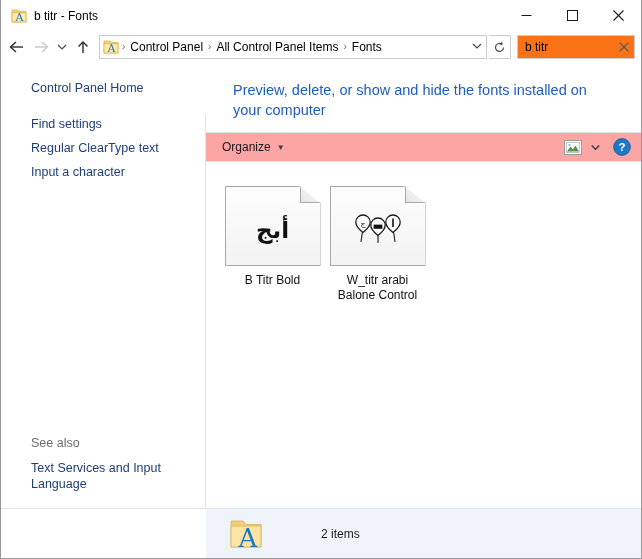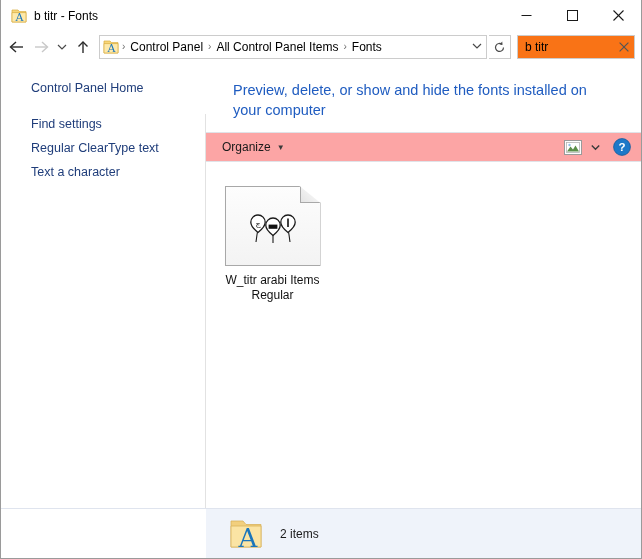--- a/index.html
+++ b/index.html
@@ -222,21 +222,21 @@
     background: #eff3fa;
     border-top: 1px solid #dfe4ee;
     display: flex; align-items: center;
     padding-left: 0;
   }
   .status-left { width: 205px; flex: 0 0 205px; height: 100%; background:#ffffff; }
   .status-icon {
     width: 36px; height: 36px; margin: 0 16px 0 22px;
     position: relative; flex: 0 0 36px;
   }
-  .status-text { font-size: 12px; color: #1a1a1a; }
+  .status-text { font-size: 12px; color: #1a1a1a; margin-left: 41px; }
 </style>
 </head>
 <body>
 
 <div class="window">
 
   <div class="titlebar">
     <div class="title-icon">
       <svg viewBox="0 0 16 16" width="16" height="16">
         <path d="M1 2 h6 l1.4 1.6 H15 V14 H1 Z" fill="#f7d67a" stroke="#d8ac3c" stroke-width="0.7"></path>
@@ -330,21 +330,25 @@
     </div>
   </div>
 
   <div class="body-area">
 
     <div class="sidebar">
       <div class="sb-top">
         <div class="sb-link home">Control Panel Home</div>
         <div class="sb-link">Find settings</div>
         <div class="sb-link">Regular ClearType text</div>
-        <div class="sb-link">Text a character</div>
+        <div class="sb-link">Input a character</div>
+      </div>
+      <div class="sb-bottom">
+        <div class="sb-seealso">See also</div>
+        <div class="sb-link">Text Services and Input Language</div>
       </div>
     </div>
     <div class="sidebar-divider"></div>
 
     <div class="content">
       <div class="content-head">
         <div class="content-title">Preview, delete, or show and hide the fonts installed on your computer</div>
       </div>
 
       <div class="toolbar">
@@ -370,20 +374,28 @@
             <svg width="18" height="18" viewBox="0 0 18 18">
               <circle cx="9" cy="9" r="8.4" fill="#1e78c8" stroke="#145a9b" stroke-width="0.8"></circle>
               <text x="9" y="13.2" font-family="Liberation Sans, sans-serif" font-size="11.5" font-weight="bold" fill="#ffffff" text-anchor="middle">?</text>
             </svg>
           </div>
         </div>
       </div>
 
       <div class="items-area">
 
+        <div class="font-item">
+          <div class="tile">
+            <div class="tile-page"></div>
+            <div class="tile-fold"></div>
+            <div class="tile-glyph">أبج</div>
+          </div>
+          <div class="font-label">B Titr Bold</div>
+        </div>
 
         <div class="font-item">
           <div class="tile">
             <div class="tile-page"></div>
             <div class="tile-fold"></div>
             <div class="tile-svgwrap">
               <svg width="52" height="34" viewBox="0 0 52 34">
                 <g fill="none" stroke="#1a1a1a" stroke-width="1.1">
                   <path d="M11 17 q-1 5 -2 13"></path>
                   <path d="M26 20 q0 6 0 11"></path>
@@ -391,21 +403,21 @@
                 </g>
                 <path d="M11 3 a7.2 7.2 0 0 1 7.2 7.2 c0 4.4 -3.6 7.4 -7.2 10.2 c-3.6 -2.8 -7.2 -5.8 -7.2 -10.2 A7.2 7.2 0 0 1 11 3 Z" fill="#ffffff" stroke="#1a1a1a" stroke-width="1.3"></path>
                 <path d="M26 6 a7.2 7.2 0 0 1 7.2 7.2 c0 4.4 -3.6 7.4 -7.2 10.2 c-3.6 -2.8 -7.2 -5.8 -7.2 -10.2 A7.2 7.2 0 0 1 26 6 Z" fill="#ffffff" stroke="#1a1a1a" stroke-width="1.3"></path>
                 <path d="M41 3 a7.2 7.2 0 0 1 7.2 7.2 c0 4.4 -3.6 7.4 -7.2 10.2 c-3.6 -2.8 -7.2 -5.8 -7.2 -10.2 A7.2 7.2 0 0 1 41 3 Z" fill="#ffffff" stroke="#1a1a1a" stroke-width="1.3"></path>
                 <text x="11" y="14" font-family="DejaVu Sans, sans-serif" font-size="8" fill="#111111" text-anchor="middle">ج</text>
                 <rect x="21.6" y="12.6" width="8.8" height="4.2" fill="#111111"></rect>
                 <line x1="41" y1="6.5" x2="41" y2="15" stroke="#111111" stroke-width="1.6"></line>
               </svg>
             </div>
           </div>
-          <div class="font-label">W_titr arabi Items Regular</div>
+          <div class="font-label">W_titr arabi Balone Control</div>
         </div>
 
       </div>
     </div>
   </div>
 
   <div class="statusbar">
     <div class="status-left"></div>
     <div class="status-icon">
       <svg viewBox="0 0 36 36" width="36" height="36">

